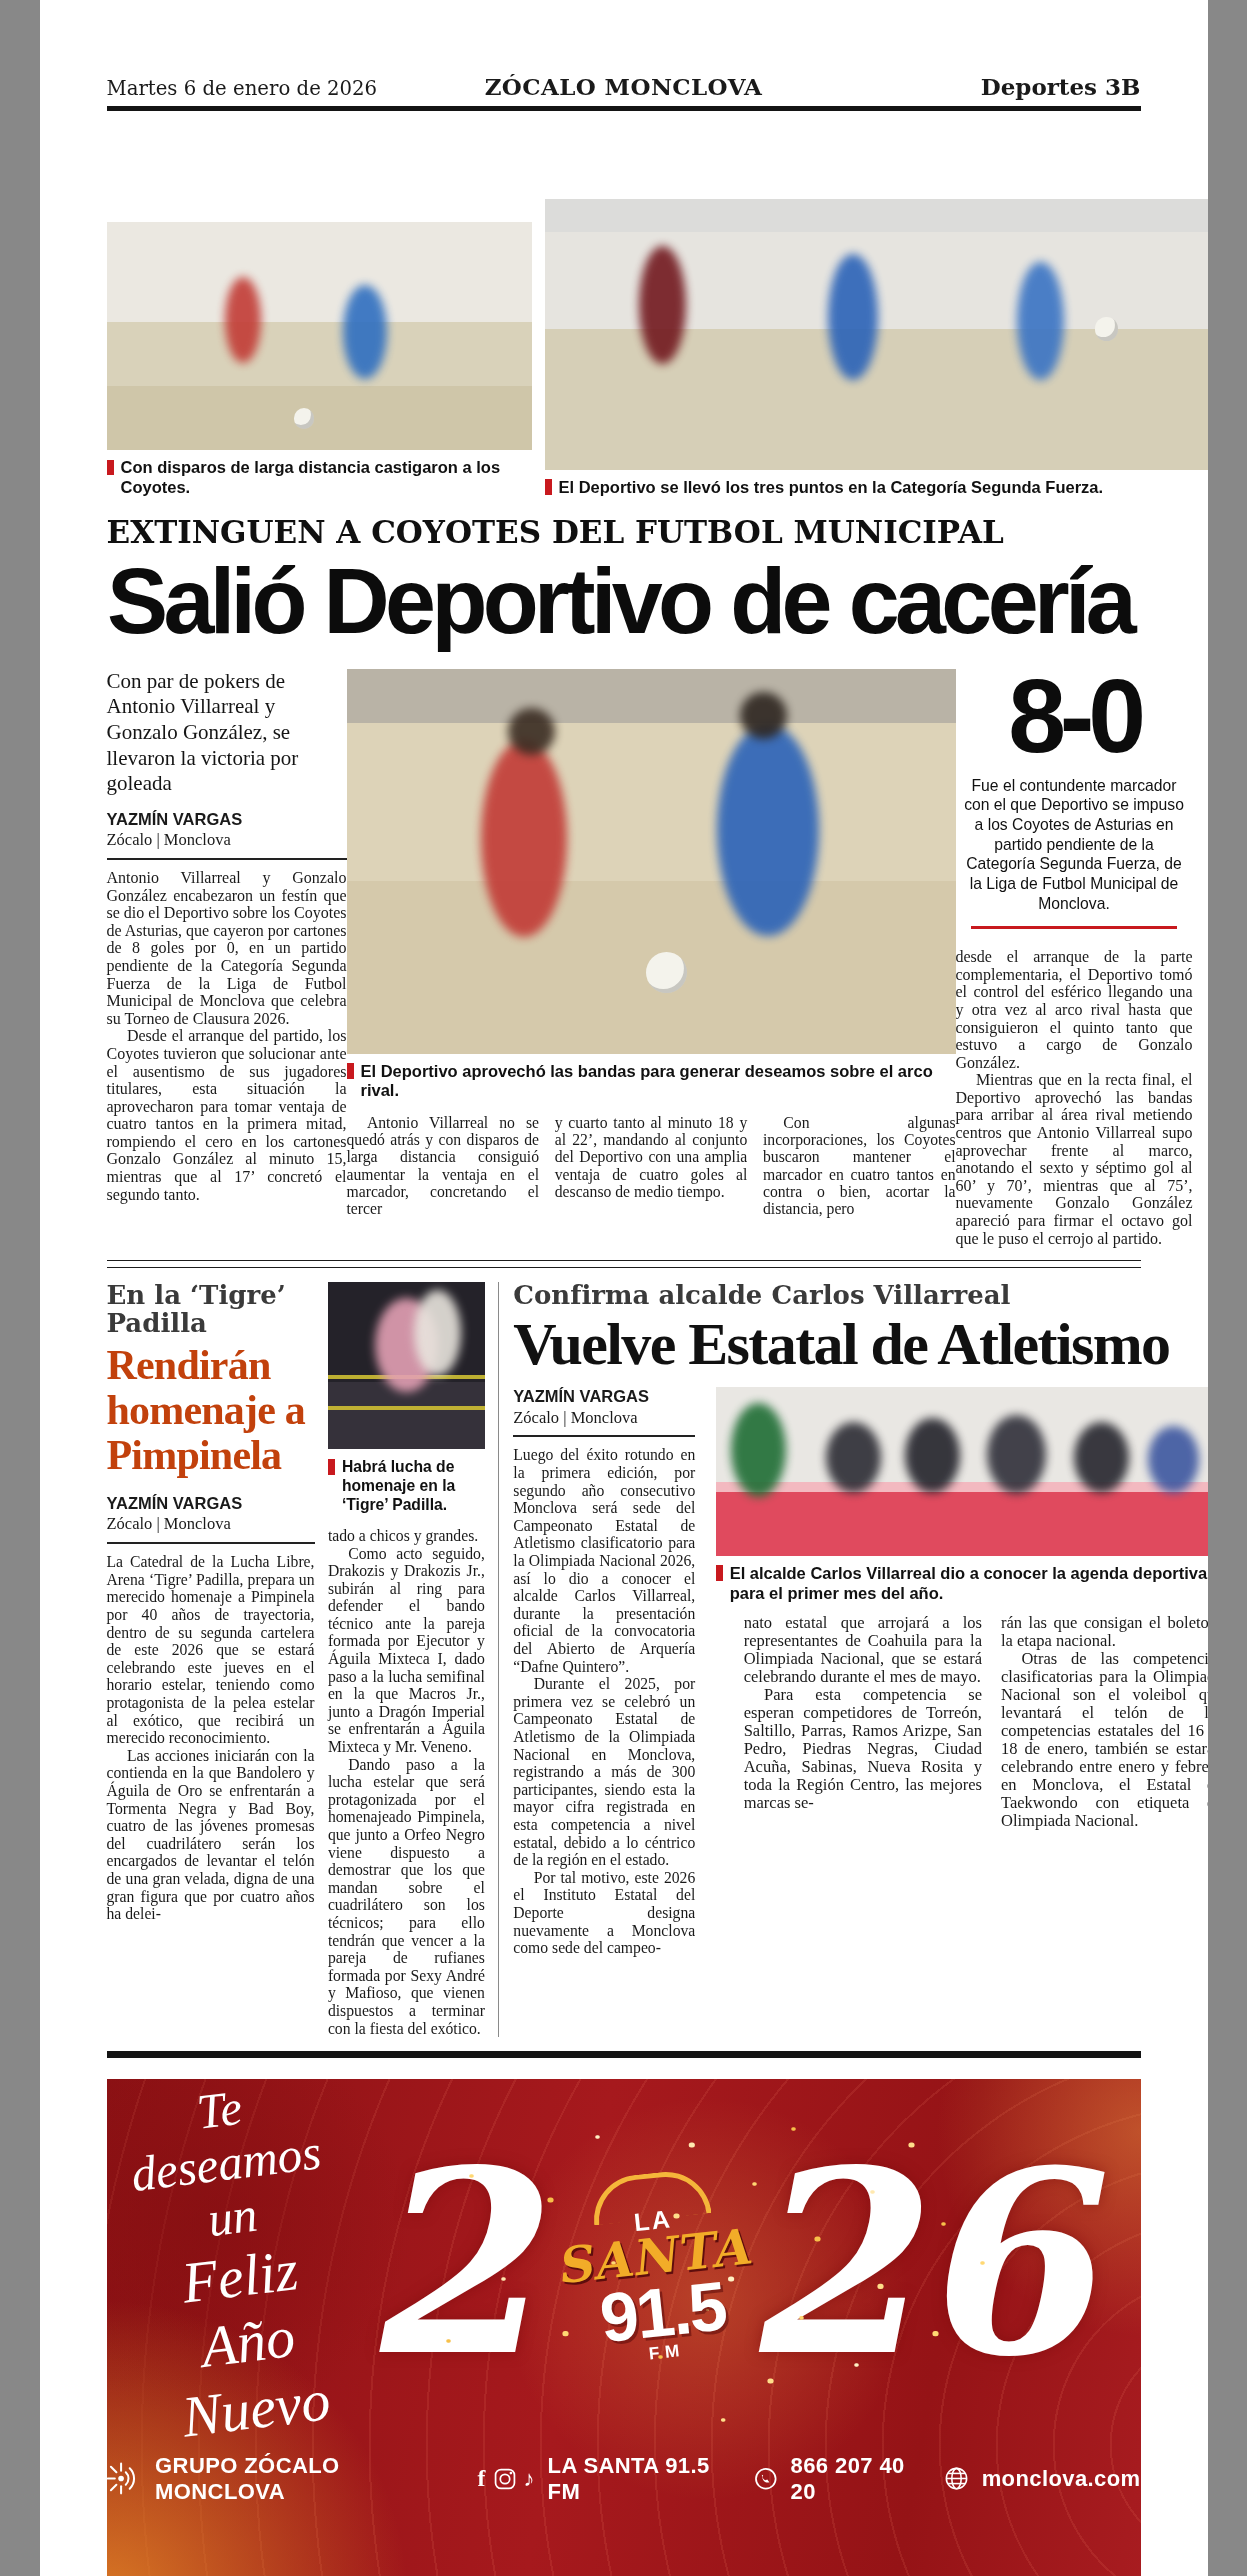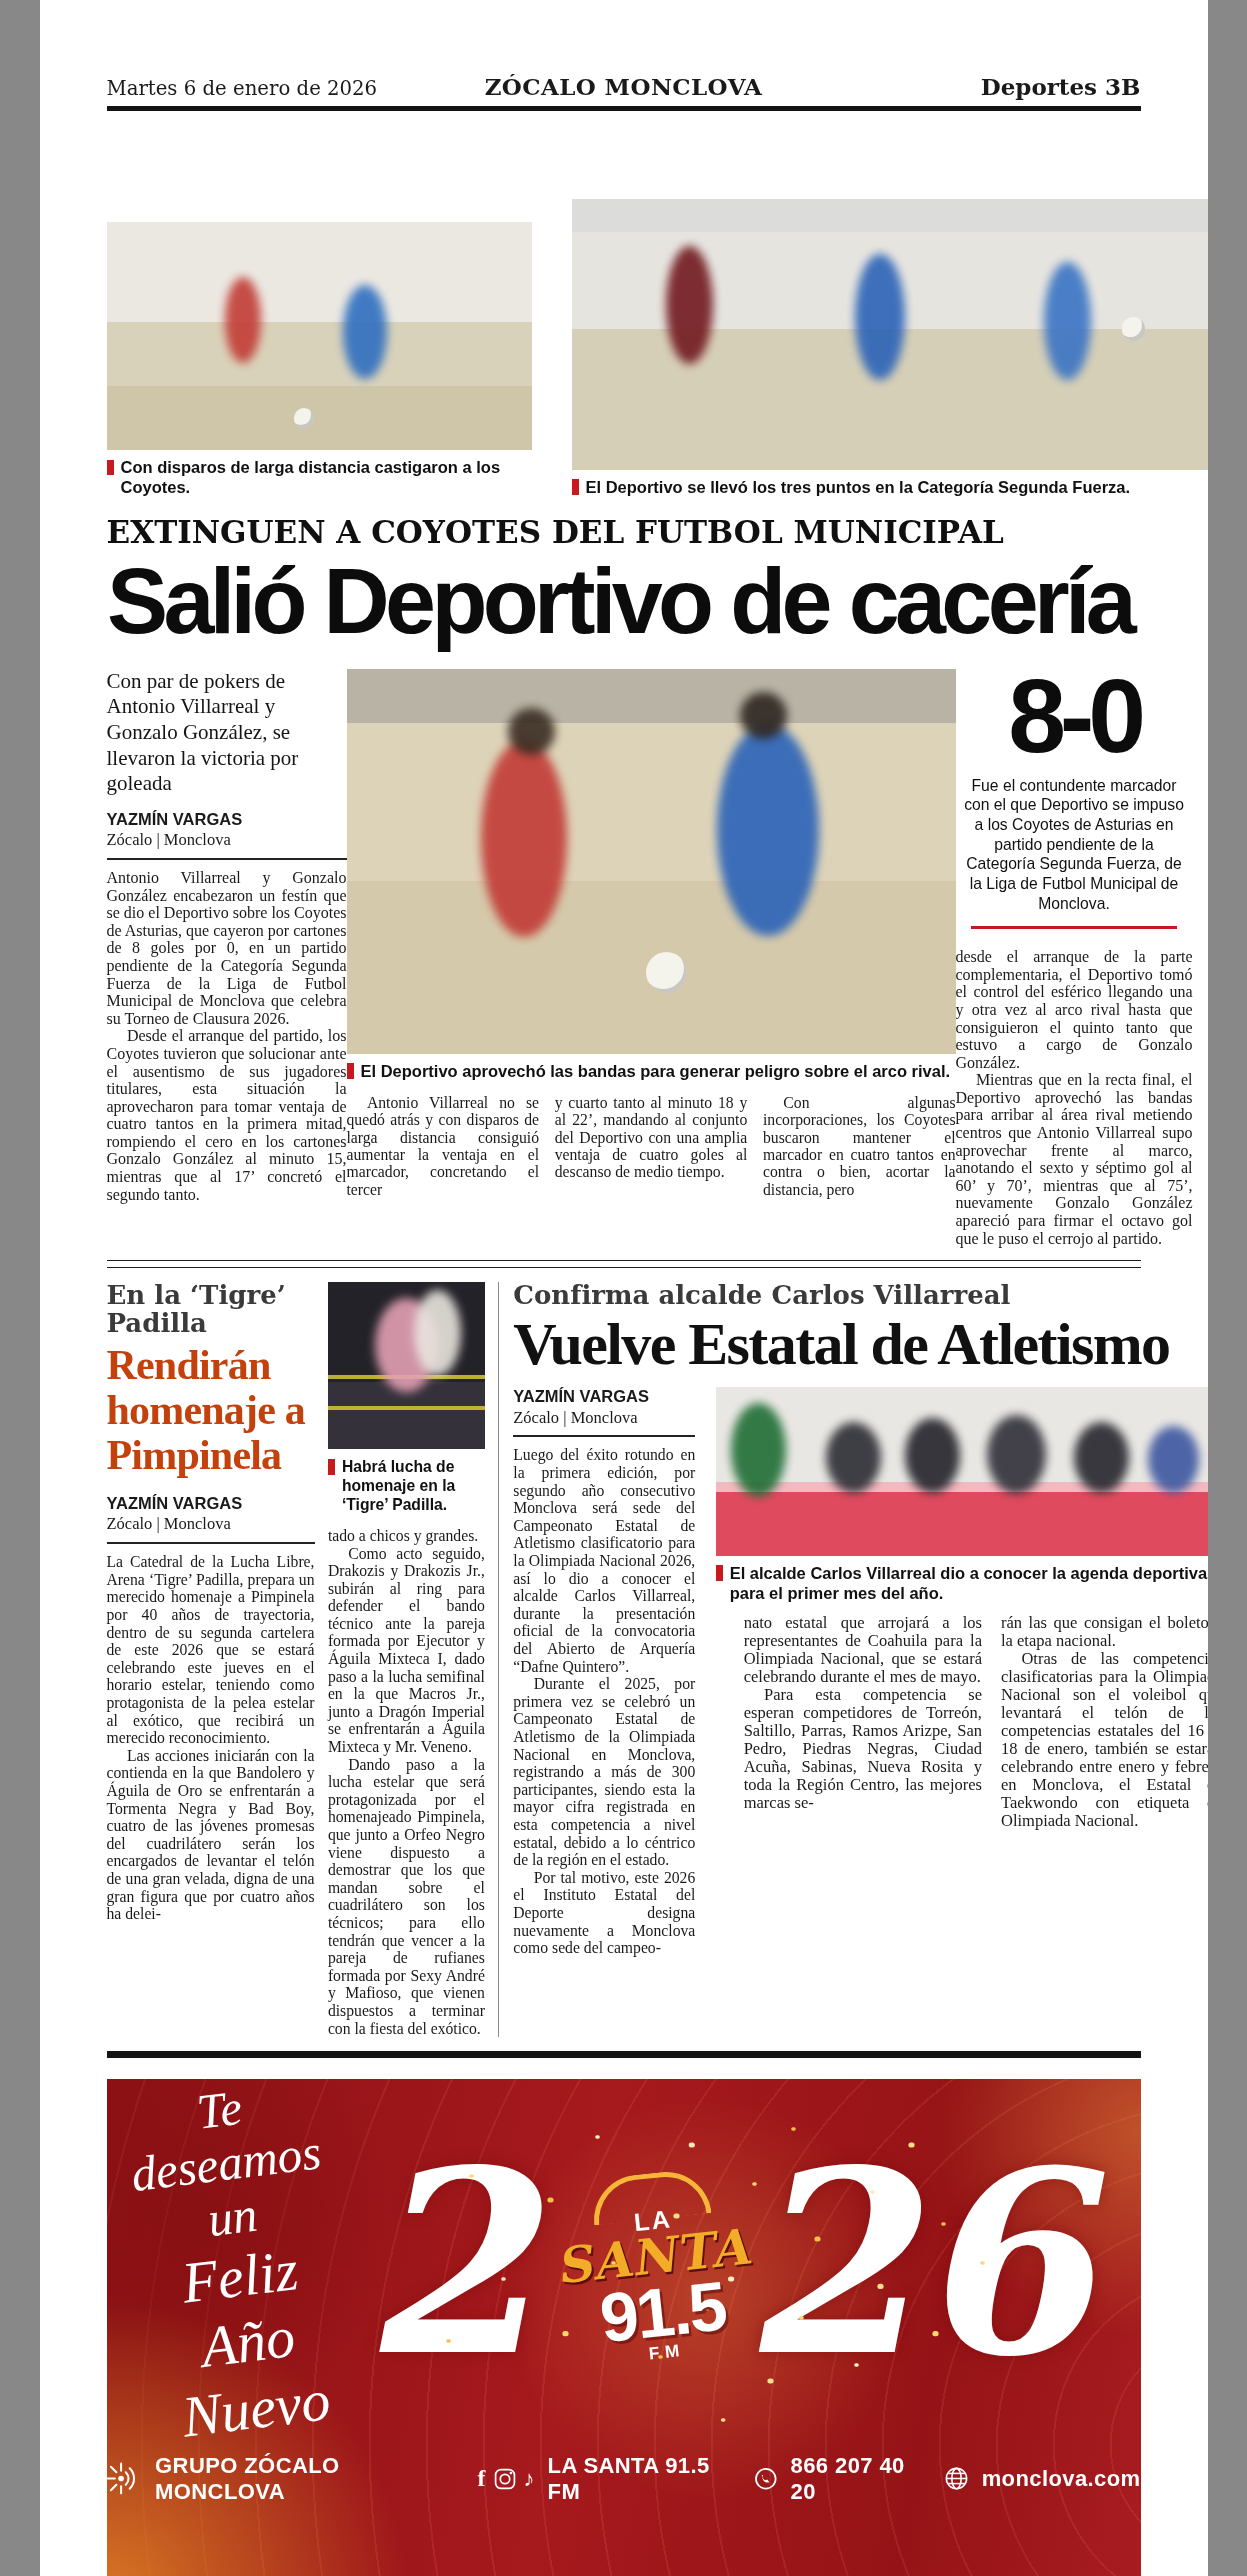--- a/index.html
+++ b/index.html
@@ -123,21 +123,21 @@
   .logo-fm { font-family:"Liberation Sans",sans-serif; font-weight:bold; font-size:17.3px; letter-spacing:5.5px; margin-top:-3.1px; }
   .ad-tagline { text-align:center; font-family:"Liberation Sans",sans-serif; font-size:34px;
                 letter-spacing:0.4px; margin-top:1.6px; }
   .ad-footer { display:flex; align-items:center; justify-content:center; gap:12.6px; margin-top:28px;
                font-family:"Liberation Sans",sans-serif; font-weight:bold; font-size:22px; letter-spacing:0.4px; }
   .ic { display:inline-flex; align-items:center; justify-content:center; }
   .ic-f { font-family:"Liberation Serif",serif; font-weight:bold; font-size:23.6px; line-height:1; }
   .ic-note { font-size:22px; line-height:1; }
   .af-social { display:inline-flex; gap:7.9px; align-items:center; }
 
-  .tp-row { display:flex; align-items:flex-end; column-gap:40px; margin:88px 67px 0; }
+  .tp-row { display:flex; align-items:flex-end; column-gap:13px; margin:88px 67px 0; }
   figure { display:block; }
   .wr-rope { position:absolute; left:0; right:0; height:3.9px; background:#d8c832; opacity:.85; }
 </style>
 </head>
 <body>
 
 <div class="page">
 
   <div class="masthead">
     <span class="m-date">Martes 6 de enero de 2026</span>
@@ -190,21 +190,21 @@
     <div class="sg-center">
       <div class="photo photo-main">
         <div class="blob" style="left:134px;top:71px;width:86px;height:197px;background:#c23b36;"></div>
         <div class="blob" style="left:161px;top:39px;width:47px;height:47px;background:#3a2c22;"></div>
         <div class="blob" style="left:370px;top:55px;width:102px;height:212px;background:#2b63b8;"></div>
         <div class="blob" style="left:393px;top:23.6px;width:47px;height:47px;background:#2e2620;"></div>
         <div class="ball" style="left:299px;top:283px;width:41px;height:41px;"></div>
       </div>
       <figcaption class="caption">
         <span class="cap-marker"></span>
-        <span>El Deportivo aprovechó las bandas para generar peligro sobre el arco rival.</span>
+        <span>El Deportivo aprovechó las bandas para generar deseamos sobre el arco rival.</span>
       </figcaption>
       <div class="under-cols">
         <p class="para indent">Antonio Villarreal no se quedó atrás y con disparos de larga distancia consiguió aumentar la ventaja en el marcador, concretando el tercer</p>
         <p class="para">y cuarto tanto al minuto 18 y al 22’, mandando al conjunto del Deportivo con una amplia ventaja de cuatro goles al descanso de medio tiempo.</p>
         <p class="para indent">Con algunas incorporaciones, los Coyotes buscaron mantener el marcador en cuatro tantos en contra o bien, acortar la distancia, pero</p>
       </div>
     </div>
 
     <div class="sg-right">
       <div class="score">8-0</div>

